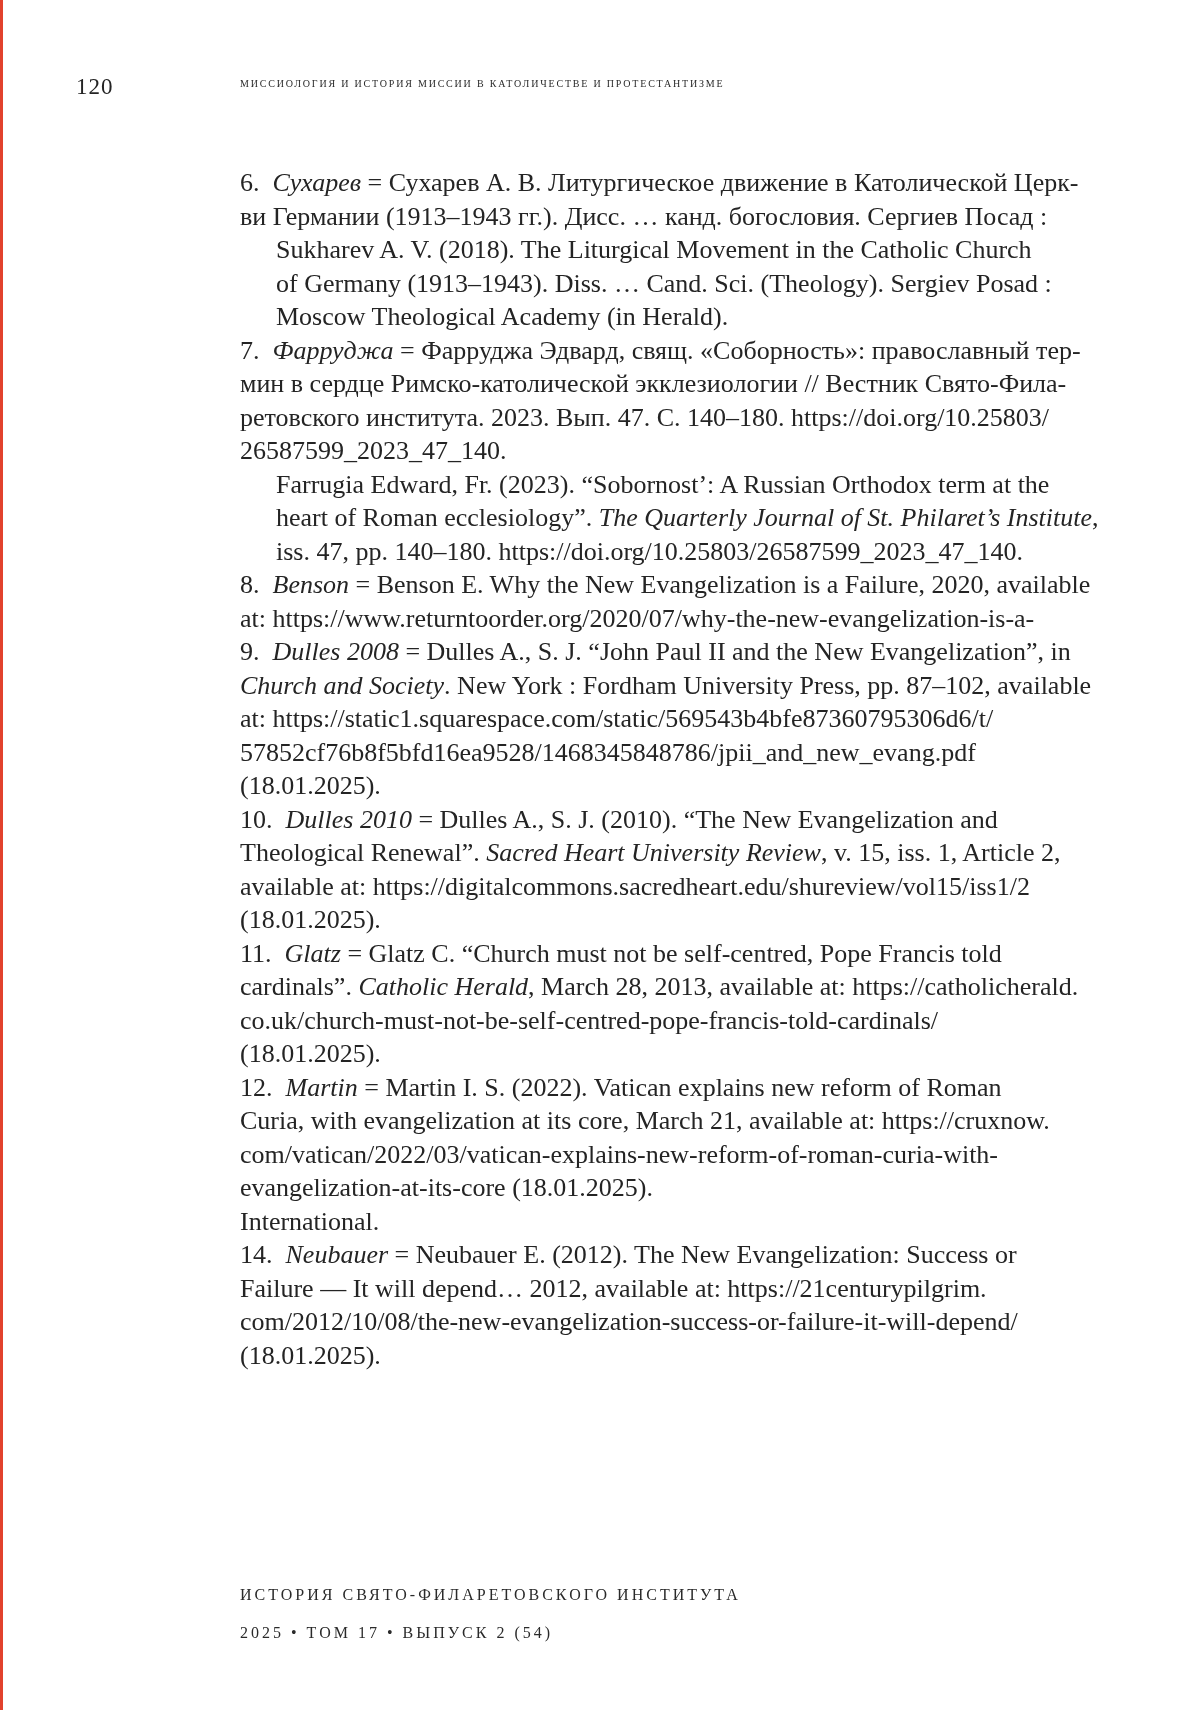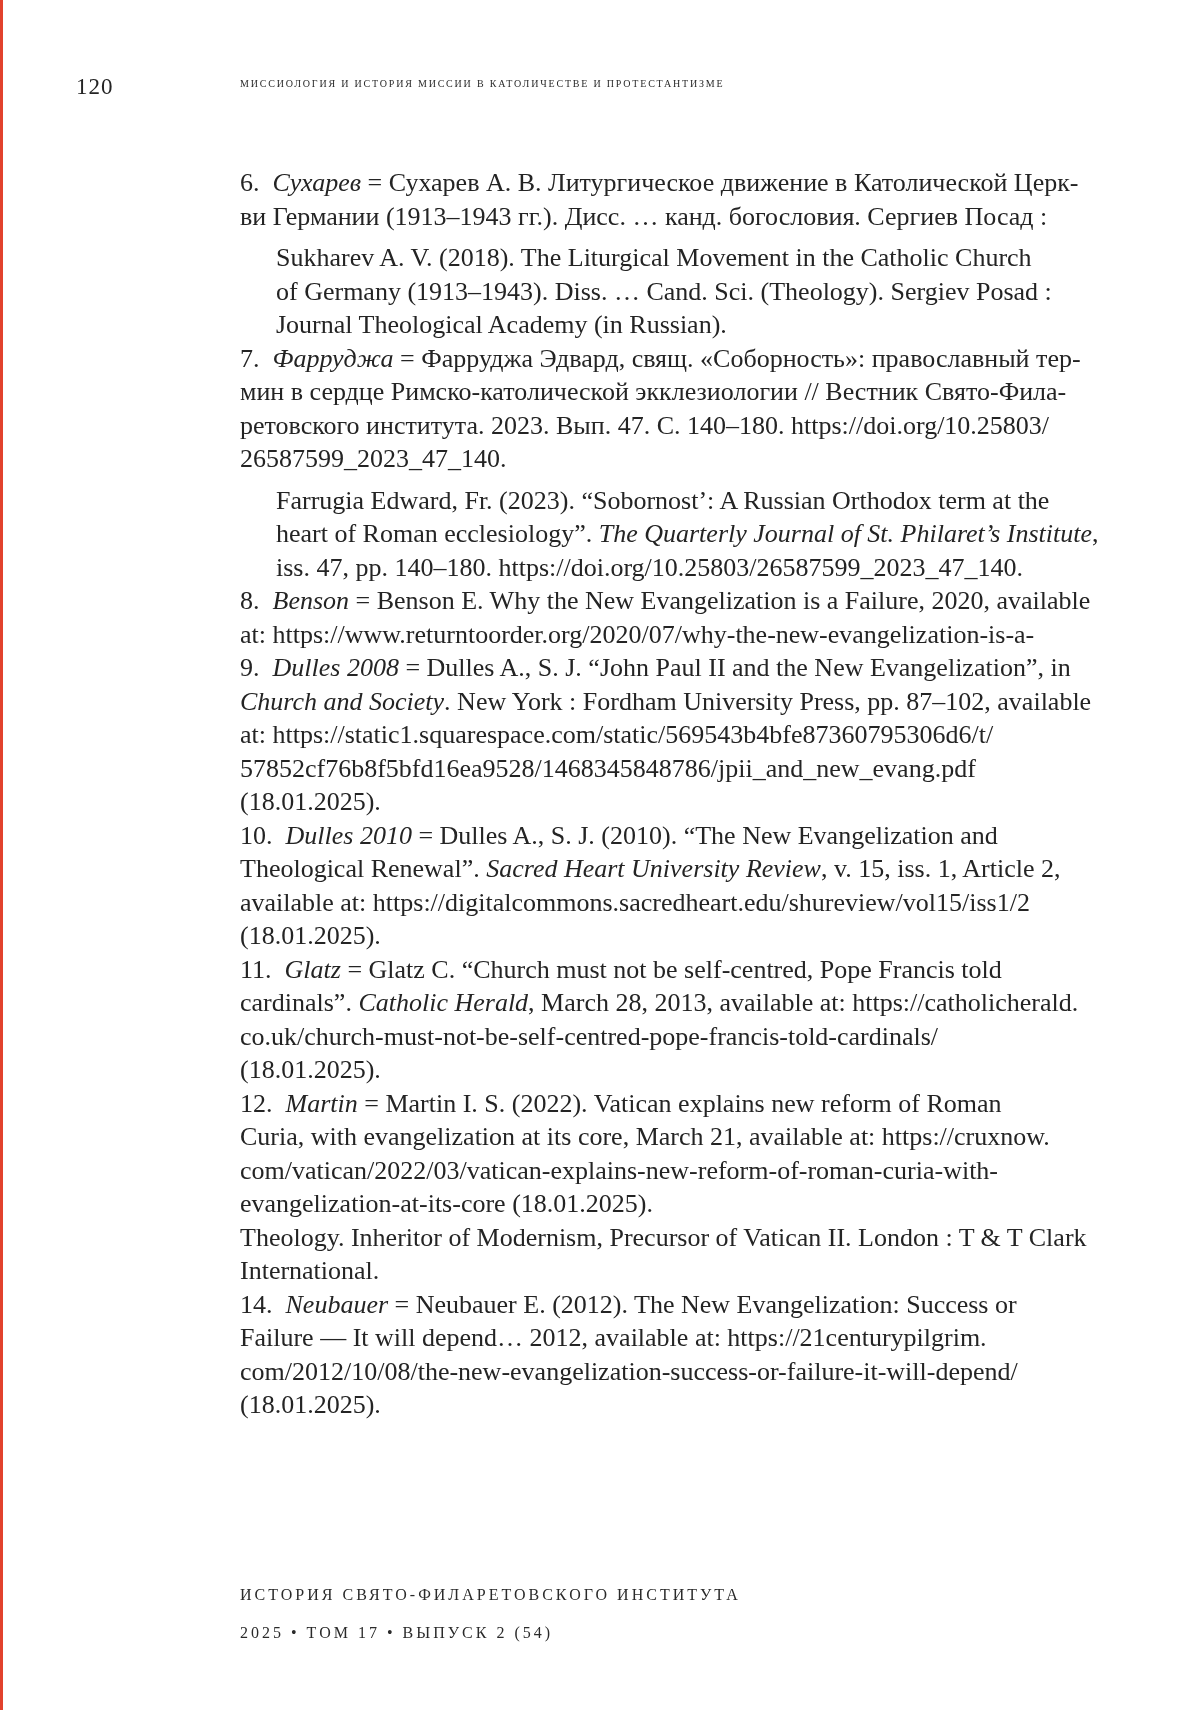--- a/index.html
+++ b/index.html
@@ -26,21 +26,21 @@
   .runhead {
     position: absolute; left: 240px; top: 4px;
     font-size: 10px; letter-spacing: 1.8px;
     color: #2a2a2a;
   }
   .bib {
     position: absolute; left: 240px; top: 166px;
     width: 835px;
     font-size: 26px; line-height: 33.5px;
   }
-  .bib-block.indent { margin-left: 36px; margin-top: 8px; }
+  .bib-block.indent { margin-left: 36px; }
   .line { white-space: nowrap; height: 33.5px; }
   .line .it { font-style: italic; }
   .pagefoot {
     position: absolute; left: 240px; top: 1576px;
     color: #2a2a2a;
   }
   .foot-line {
     font-size: 16px; letter-spacing: 3px;
     line-height: 38px;
     font-variant-numeric: oldstyle-nums;
@@ -58,21 +58,21 @@
 
 <main class="bib" id="bib-list">
     <div class="bib-entry">
       <div class="bib-block">
         <div class="line"><span>6. </span><span class="it">Сухарев</span><span> = Сухарев А. В. Литургическое движение в Католической Церк-</span></div>
         <div class="line"><span>ви Германии (1913–1943 гг.). Дисс. … канд. богословия. Сергиев Посад :</span></div>
       </div>
       <div class="bib-block indent">
         <div class="line"><span>Sukharev A. V. (2018). The Liturgical Movement in the Catholic Church</span></div>
         <div class="line"><span>of Germany (1913–1943). Diss. … Cand. Sci. (Theology). Sergiev Posad :</span></div>
-        <div class="line"><span>Journal Theological Academy (in Russian).</span></div>
+        <div class="line"><span>Moscow Theological Academy (in Herald).</span></div>
       </div>
     </div>
     <div class="bib-entry">
       <div class="bib-block">
         <div class="line"><span>7. </span><span class="it">Фарруджа</span><span> = Фарруджа Эдвард, свящ. «Соборность»: православный тер-</span></div>
         <div class="line"><span>мин в сердце Римско-католической экклезиологии // Вестник Свято-Фила-</span></div>
         <div class="line"><span>ретовского института. 2023. Вып. 47. С. 140–180. https://doi.org/10.25803/</span></div>
         <div class="line"><span>26587599_2023_47_140.</span></div>
       </div>
       <div class="bib-block indent">
@@ -115,21 +115,20 @@
     <div class="bib-entry">
       <div class="bib-block">
         <div class="line"><span>12. </span><span class="it">Martin</span><span> = Martin I. S. (2022). Vatican explains new reform of Roman</span></div>
         <div class="line"><span>Curia, with evangelization at its core, March 21, available at: https://cruxnow.</span></div>
         <div class="line"><span>com/vatican/2022/03/vatican-explains-new-reform-of-roman-curia-with-</span></div>
         <div class="line"><span>evangelization-at-its-core (18.01.2025).</span></div>
       </div>
     </div>
     <div class="bib-entry">
       <div class="bib-block">
-        <div class="line"><span>Theology. Inheritor of Modernism, Precursor of Vatican II. London : T &amp; T Clark</span></div>
         <div class="line"><span>International.</span></div>
       </div>
     </div>
     <div class="bib-entry">
       <div class="bib-block">
         <div class="line"><span>14. </span><span class="it">Neubauer</span><span> = Neubauer E. (2012). The New Evangelization: Success or</span></div>
         <div class="line"><span>Failure — It will depend… 2012, available at: https://21centurypilgrim.</span></div>
         <div class="line"><span>com/2012/10/08/the-new-evangelization-success-or-failure-it-will-depend/</span></div>
         <div class="line"><span>(18.01.2025).</span></div>
       </div>

